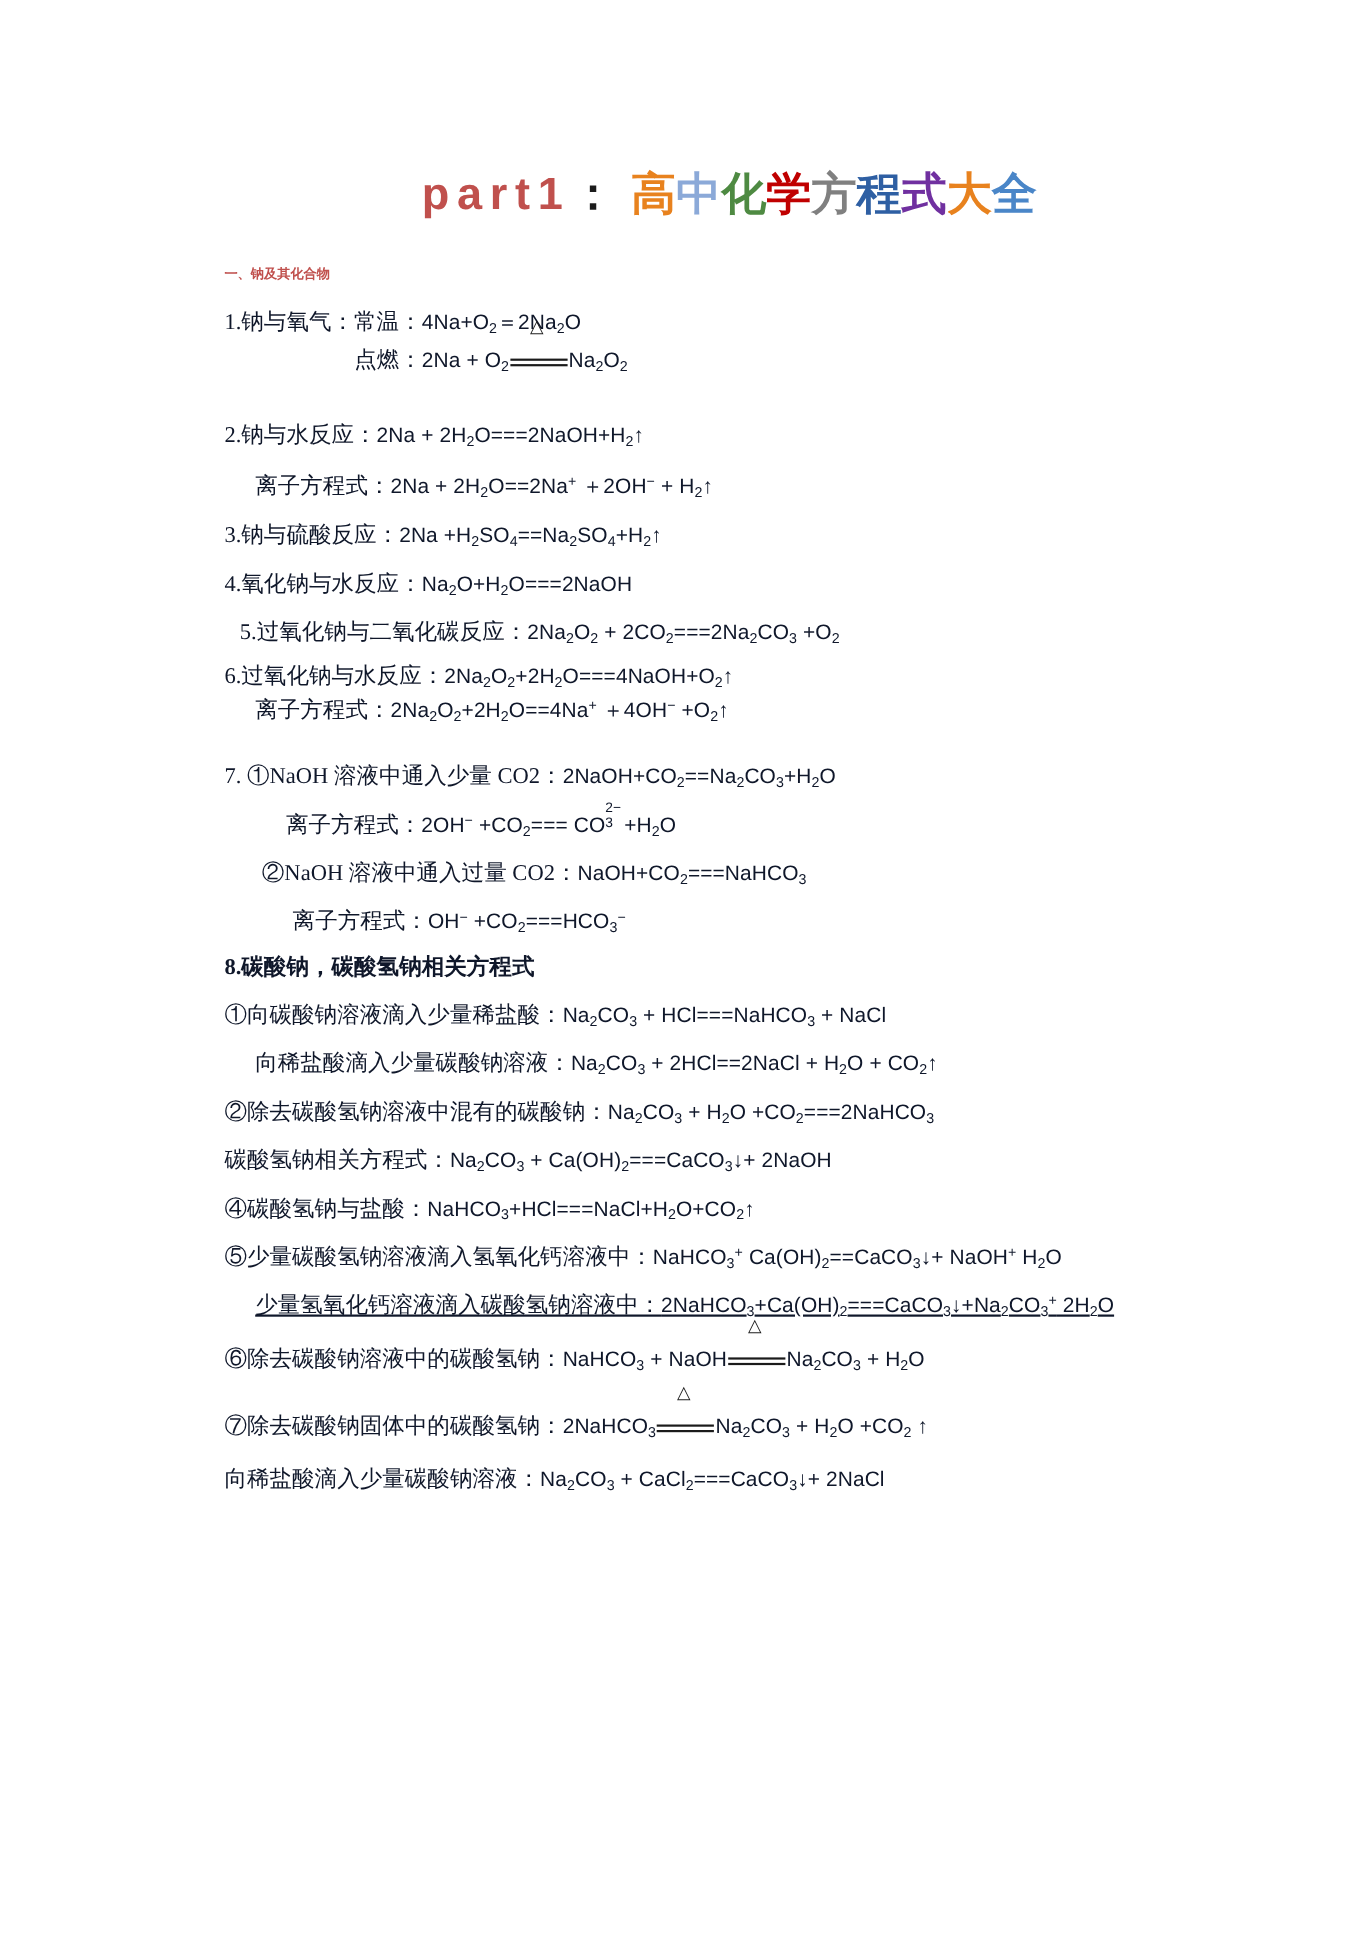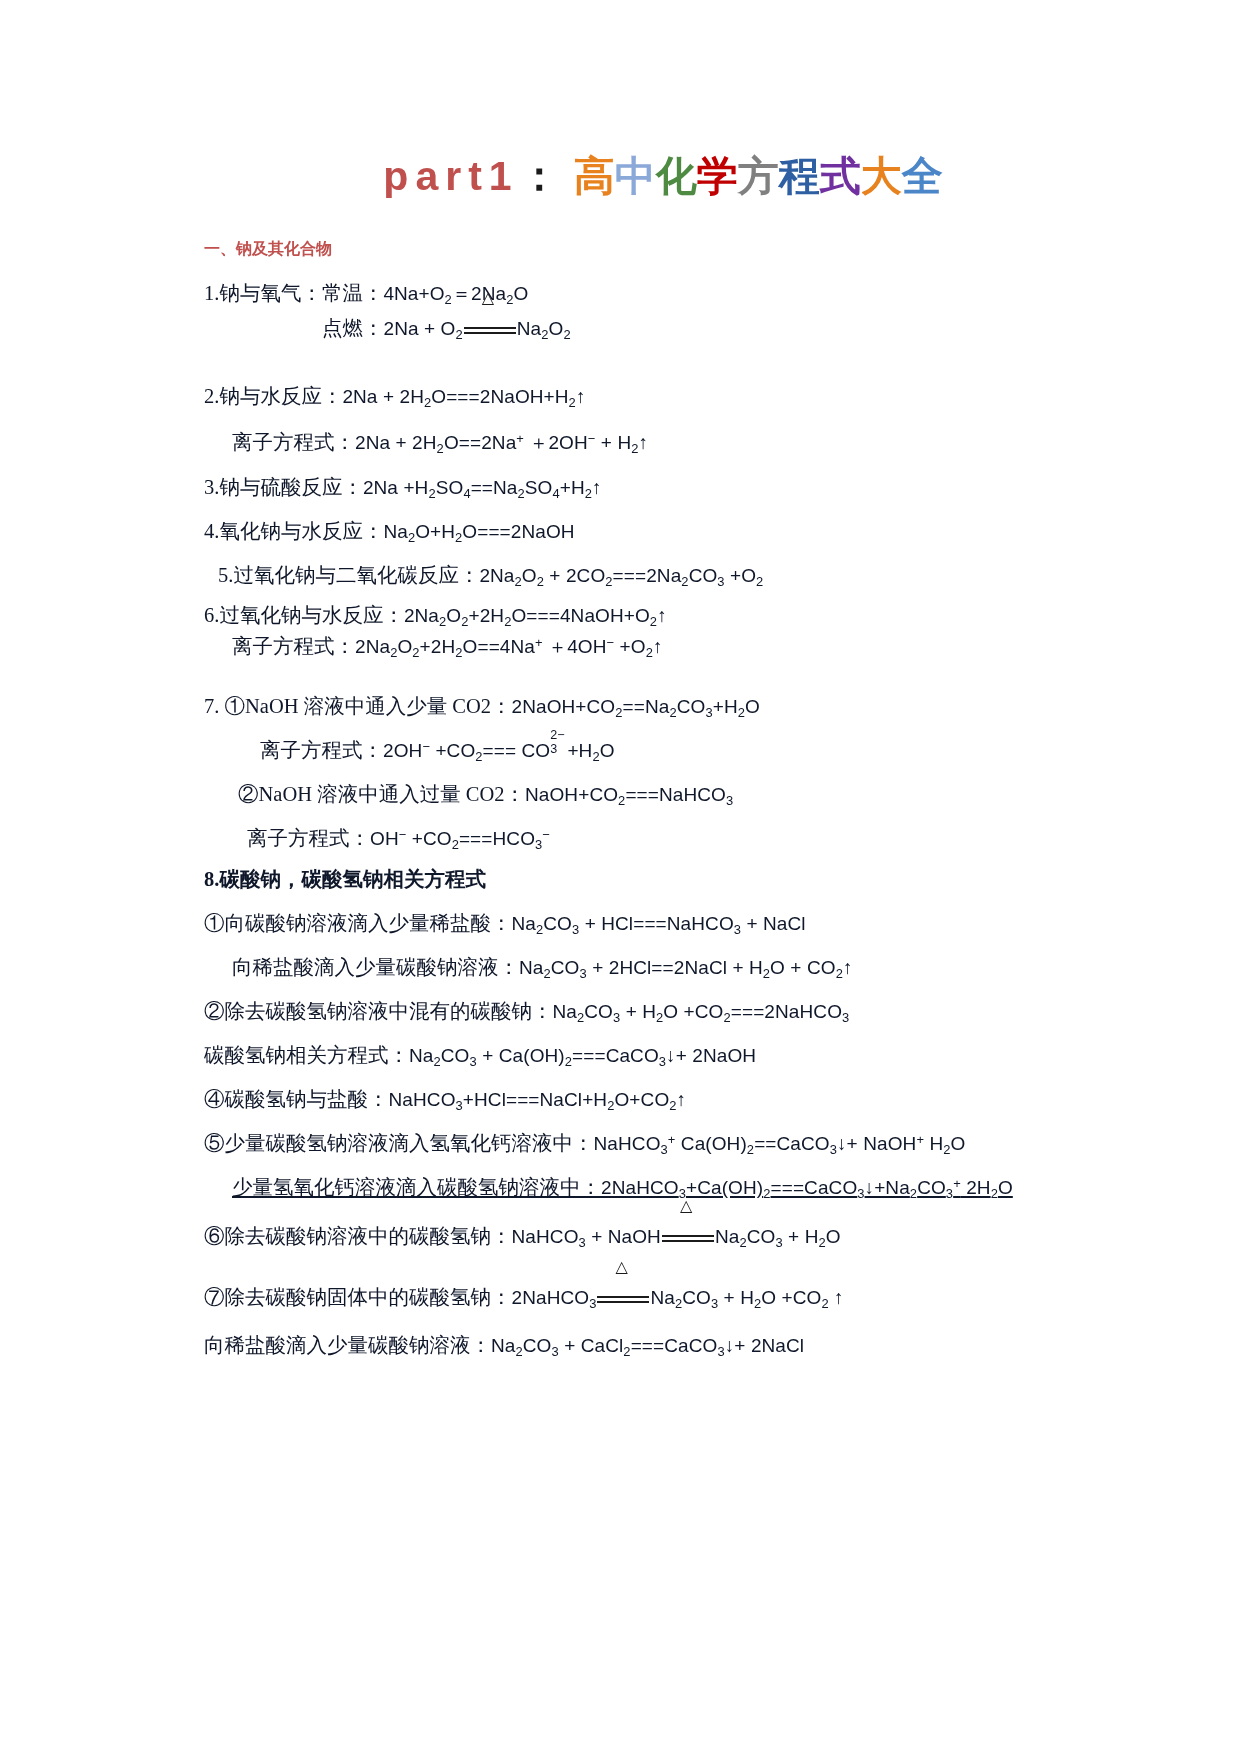--- a/index.html
+++ b/index.html
@@ -57,21 +57,21 @@
     width: 14px;
   }
 
   
   .section-heading {
     position: absolute;
     left: 162px;
     top: 234px;
     font-family: "Liberation Serif", "DejaVu Serif", serif;
     font-weight: bold;
-    font-size: 16px;
+    font-size: 12px;
     line-height: 30px;
     color: #c0504d;
     white-space: nowrap;
   }
 
   
   .lines {
     position: absolute;
     left: 0;
     top: 0;
@@ -184,21 +184,21 @@
       <div class="line" style="left: 162px; top: 382px;"><span class="label">2.钠与水反应：</span><span class="f">2Na + 2H<sub>2</sub>O===2NaOH+H<sub>2</sub>↑</span></div>
       <div class="line" style="left: 190px; top: 428px;"><span class="label">离子方程式：</span><span class="f">2Na + 2H<sub>2</sub>O==2Na<sup>+</sup> ＋2OH<sup>−</sup> + H<sub>2</sub>↑</span></div>
       <div class="line" style="left: 162px; top: 473px;"><span class="label">3.钠与硫酸反应：</span><span class="f">2Na +H<sub>2</sub>SO<sub>4</sub>==Na<sub>2</sub>SO<sub>4</sub>+H<sub>2</sub>↑</span></div>
       <div class="line" style="left: 162px; top: 517px;"><span class="label">4.氧化钠与水反应：</span><span class="f">Na<sub>2</sub>O+H<sub>2</sub>O===2NaOH</span></div>
       <div class="line" style="left: 176px; top: 561px;"><span class="label">5.过氧化钠与二氧化碳反应：</span><span class="f">2Na<sub>2</sub>O<sub>2</sub> + 2CO<sub>2</sub>===2Na<sub>2</sub>CO<sub>3</sub> +O<sub>2</sub></span></div>
       <div class="line" style="left: 162px; top: 601px;"><span class="label">6.过氧化钠与水反应：</span><span class="f">2Na<sub>2</sub>O<sub>2</sub>+2H<sub>2</sub>O===4NaOH+O<sub>2</sub>↑</span></div>
       <div class="line" style="left: 190px; top: 632px; text-align: right;"><span class="label">离子方程式：</span><span class="f">2Na<sub>2</sub>O<sub>2</sub>+2H<sub>2</sub>O==4Na<sup>+</sup> ＋4OH<sup>−</sup> +O<sub>2</sub>↑</span></div>
       <div class="line" style="left: 162px; top: 692px;"><span class="label">7. ①NaOH 溶液中通入少量 CO2：</span><span class="f">2NaOH+CO<sub>2</sub>==Na<sub>2</sub>CO<sub>3</sub>+H<sub>2</sub>O</span></div>
       <div class="line" style="left: 218px; top: 736px;"><span class="label">离子方程式：</span><span class="f">2OH<sup>−</sup> +CO<sub>2</sub>=== CO<span class="ion"><span class="num">3</span><span class="chg">2−</span></span> +H<sub>2</sub>O</span></div>
       <div class="line" style="left: 196px; top: 780px;"><span class="label">②NaOH 溶液中通入过量 CO2：</span><span class="f">NaOH+CO<sub>2</sub>===NaHCO<sub>3</sub></span></div>
-      <div class="line" style="left: 205px; top: 824px;"><span class="label">离子方程式：</span><span class="f">OH<sup>−</sup> +CO<sub>2</sub>===HCO<sub>3</sub><sup>−</sup></span></div>
+      <div class="line" style="left: 224px; top: 824px;"><span class="label">离子方程式：</span><span class="f">OH<sup>−</sup> +CO<sub>2</sub>===HCO<sub>3</sub><sup>−</sup></span></div>
       <div class="line" style="left: 162px; top: 865px;"><span class="label" style="font-weight: bold;">8.碳酸钠，碳酸氢钠相关方程式</span></div>
       <div class="line" style="left: 162px; top: 909px;"><span class="label">①向碳酸钠溶液滴入少量稀盐酸：</span><span class="f">Na<sub>2</sub>CO<sub>3</sub> + HCl===NaHCO<sub>3</sub> + NaCl</span></div>
       <div class="line" style="left: 190px; top: 953px;"><span class="label">向稀盐酸滴入少量碳酸钠溶液：</span><span class="f">Na<sub>2</sub>CO<sub>3</sub> + 2HCl==2NaCl + H<sub>2</sub>O + CO<sub>2</sub>↑</span></div>
       <div class="line" style="left: 162px; top: 997px;"><span class="label">②除去碳酸氢钠溶液中混有的碳酸钠：</span><span class="f">Na<sub>2</sub>CO<sub>3</sub> + H<sub>2</sub>O +CO<sub>2</sub>===2NaHCO<sub>3</sub></span></div>
       <div class="line" style="left: 162px; top: 1041px;"><span class="label">碳酸氢钠相关方程式：</span><span class="f">Na<sub>2</sub>CO<sub>3</sub> + Ca(OH)<sub>2</sub>===CaCO<sub>3</sub>↓+ 2NaOH</span></div>
       <div class="line" style="left: 162px; top: 1085px;"><span class="label">④碳酸氢钠与盐酸：</span><span class="f">NaHCO<sub>3</sub>+HCl===NaCl+H<sub>2</sub>O+CO<sub>2</sub>↑</span></div>
       <div class="line" style="left: 162px; top: 1129px;"><span class="label">⑤少量碳酸氢钠溶液滴入氢氧化钙溶液中：</span><span class="f">NaHCO<sub>3</sub><sup>+</sup> Ca(OH)<sub>2</sub>==CaCO<sub>3</sub>↓+ NaOH<sup>+</sup> H<sub>2</sub>O</span></div>
       <div class="line" style="left: 190px; top: 1173px; text-decoration: underline;"><span class="label">少量氢氧化钙溶液滴入碳酸氢钠溶液中：</span><span class="f">2NaHCO<sub>3</sub>+Ca(OH)<sub>2</sub>===CaCO<sub>3</sub>↓+Na<sub>2</sub>CO<sub>3</sub><sup>+</sup> 2H<sub>2</sub>O</span></div>
       <div class="line" style="left: 162px; top: 1222px;"><span class="label">⑥除去碳酸钠溶液中的碳酸氢钠：</span><span class="f">NaHCO<sub>3</sub> + NaOH<span class="cond"><span class="tri"></span><span class="bar1"></span><span class="bar2"></span></span>Na<sub>2</sub>CO<sub>3</sub> + H<sub>2</sub>O</span></div>
       <div class="line" style="left: 162px; top: 1283px;"><span class="label">⑦除去碳酸钠固体中的碳酸氢钠：</span><span class="f">2NaHCO<sub>3</sub><span class="cond"><span class="tri"></span><span class="bar1"></span><span class="bar2"></span></span>Na<sub>2</sub>CO<sub>3</sub> + H<sub>2</sub>O +CO<sub>2</sub> ↑</span></div>

